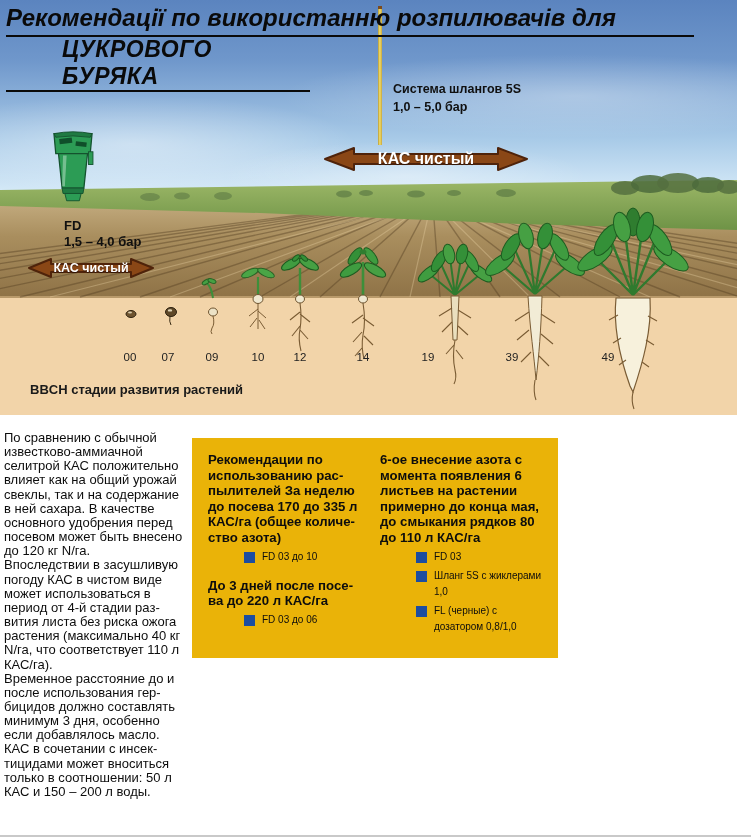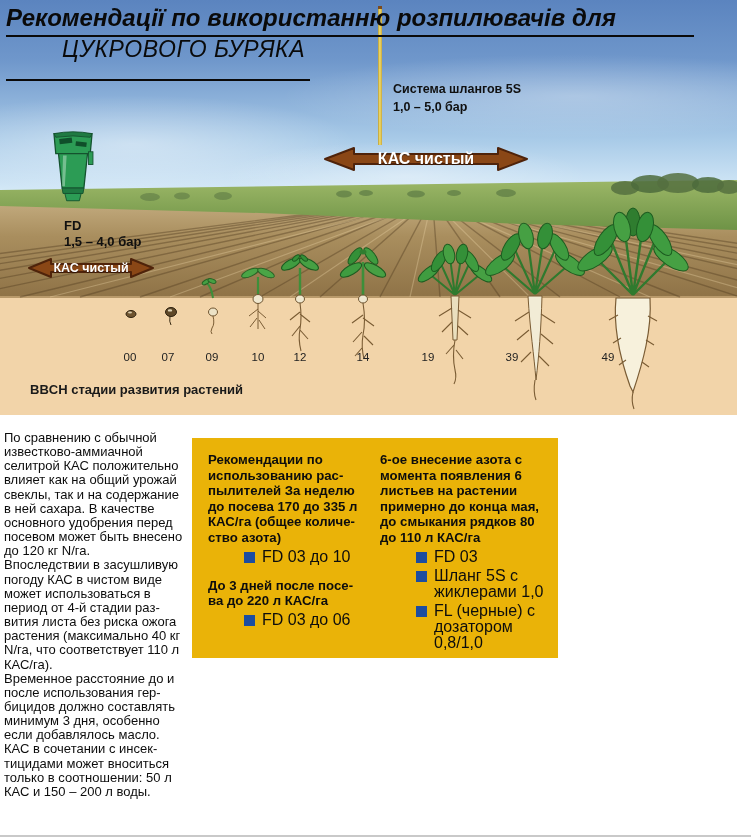--- a/index.html
+++ b/index.html
@@ -14,22 +14,22 @@
          radial-gradient(ellipse 260px 50px at 55% 88%, rgba(255,255,255,.35), rgba(255,255,255,0) 70%),
          linear-gradient(180deg,#5b84bf 0%,#6f97cb 30%,#a9cbe8 70%,#dceefa 100%);}
   .field{position:absolute;left:0;top:196px;width:737px;height:101px;
          background:linear-gradient(180deg,#c7b084 0%,#a98e5e 40%,#8f7347 100%);}
   .soil{position:absolute;left:0;top:296px;width:737px;height:119px;
         background:#f2d4a9;border-top:2px solid #b99a6b;}
   .scene{position:absolute;left:0;top:0;width:737px;height:415px;}
   
   .title-l1{position:absolute;left:6px;top:4px;width:688px;font-size:24px;font-weight:bold;
             font-style:italic;color:#0a0a0a;border-bottom:2px solid #0a0a0a;padding-bottom:3px;}
-  .title-l2{position:absolute;left:6px;top:36px;width:304px;font-size:23px;font-weight:normal;
-            font-style:italic;color:#0a0a0a;border-bottom:2px solid #0a0a0a;padding:0 0 16px 56px;
+  .title-l2{position:absolute;left:6px;top:36px;width:304px;font-size:23px;font-weight:bold;
+            font-style:italic;color:#0a0a0a;border-bottom:2px solid #0a0a0a;padding:0 0 0 56px;
             box-sizing:border-box;letter-spacing:.5px;}
   
   .hose{position:absolute;left:378px;top:6px;width:4px;height:136px;
         background:linear-gradient(90deg,#b89а38,#f2df69 45%,#c7a63e);
         background:linear-gradient(90deg,#b89a38,#f2df69 45%,#c7a63e);
         border-top:3px solid #7a4a20;}
   .hose-label{position:absolute;left:393px;top:80px;font-size:12.5px;font-weight:bold;
               color:#101010;line-height:18px;}
   .nozzle-label{position:absolute;left:64px;top:218px;font-size:13px;font-weight:bold;
                 color:#101010;line-height:16px;}
@@ -46,21 +46,21 @@
   .arrow-left span{font-size:12.5px;}
   
   .left-col{position:absolute;left:4px;top:431px;width:184px;font-size:13px;line-height:14.15px;color:#0d0d0d;}
   .left-col p{margin:0;}
   .info-box{position:absolute;left:192px;top:438px;width:366px;height:220px;background:#eab308;
             box-sizing:border-box;padding:14px 12px 10px 16px;}
   .cols{display:flex;gap:20px;}
   .colA{width:152px;}
   .colB{width:166px;}
   .blk-head{margin:0 0 3px 0;font-size:13.2px;line-height:15.6px;font-weight:bold;color:#0d0d0d;}
-  .bullet-row{display:flex;margin:3px 0;font-size:16px;line-height:16px;color:#0d0d0d;padding-left:36px;}
+  .bullet-row{display:flex;margin:3px 0;font-size:10px;line-height:16px;color:#0d0d0d;padding-left:36px;}
   .bullet-sq{flex:0 0 auto;width:11px;height:11px;margin:3px 7px 0 0;background:#1c4da0;}
   .blk2{margin-top:13px;}
   .bottom-rule{position:absolute;left:0;top:835px;width:751px;height:2px;background:#c9c9c9;}
 </style>
 </head>
 <body>
 
 <div class="page">
 
   <div class="photo">

